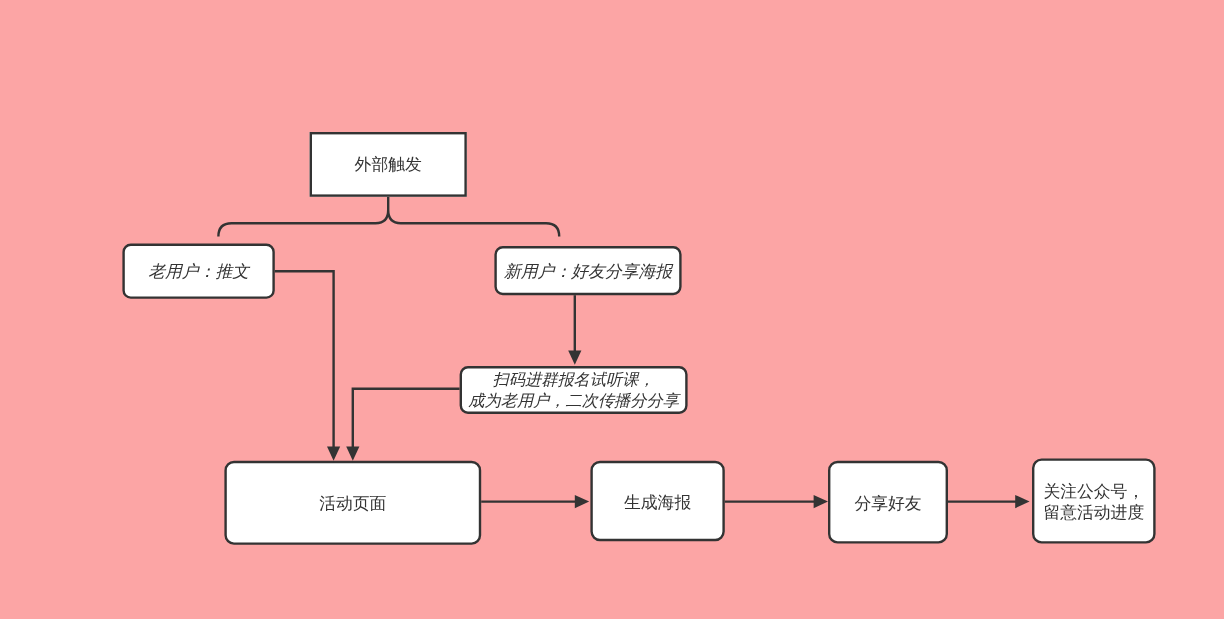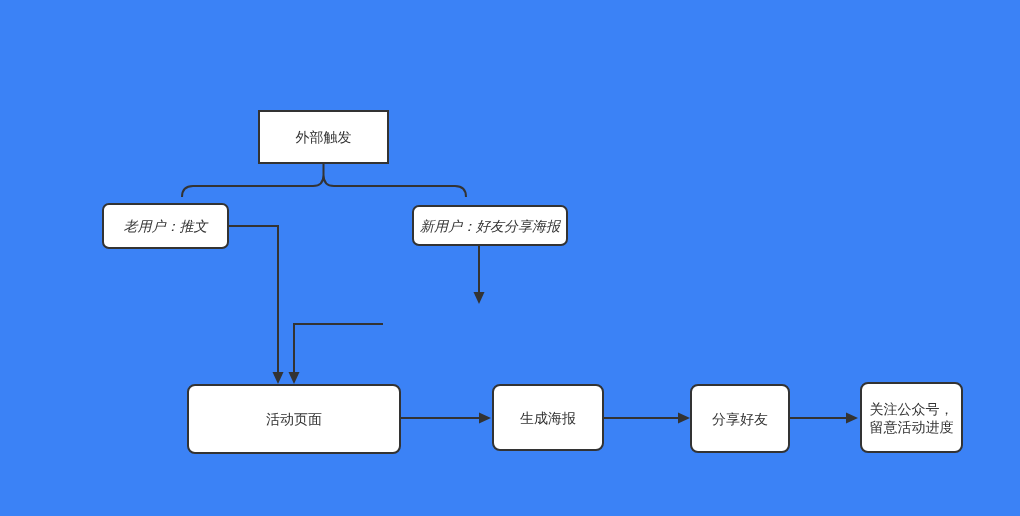--- a/index.html
+++ b/index.html
@@ -4,21 +4,21 @@
 <style>
   html, body {
     margin: 0;
     padding: 0;
     background: #ffffff;
   }
   .canvas {
     position: relative;
     width: 1020px;
     height: 516px;
-    background: #3b82f6;
+    background: #fca5a5;
     font-family: "Liberation Sans", "DejaVu Sans", sans-serif;
     overflow: hidden;
   }
   .wires {
     position: absolute;
     left: 0;
     top: 0;
     width: 1020px;
     height: 516px;
   }
@@ -87,20 +87,24 @@
   </div>
 
   <div class="node rounded n-olduser">
     <span>老用户：推文</span>
   </div>
 
   <div class="node rounded n-newuser">
     <span>新用户：好友分享海报</span>
   </div>
 
+  <div class="node rounded n-scancode">
+    <span>扫码进群报名试听课，</span>
+    <span>成为老用户，二次传播分分享</span>
+  </div>
 
   <div class="node rounded-lg n-activity">
     <span>活动页面</span>
   </div>
 
   <div class="node rounded-lg n-poster">
     <span>生成海报</span>
   </div>
 
   <div class="node rounded-lg n-share">

